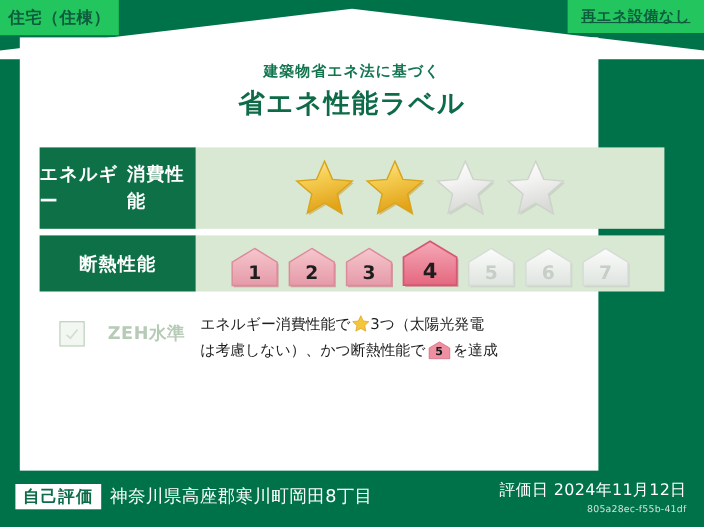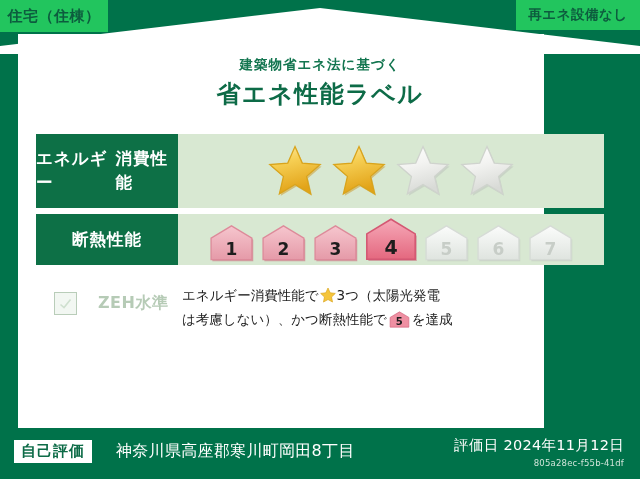--- a/index.html
+++ b/index.html
@@ -14,21 +14,21 @@
   
   .banner{position:absolute;left:0;top:0;width:640px;height:54px;background:#00724a;overflow:hidden;}
   .roof{position:absolute;left:0;top:0;width:640px;height:54px;}
 
   .corner-tag{
     position:absolute;background:#22c55e;color:#0d5c3e;
     font-weight:bold;display:flex;align-items:center;justify-content:center;
     letter-spacing:.5px;
   }
   #tag-left{left:0;top:0;width:108px;height:32px;font-size:15px;}
-  #tag-right{right:0;top:0;width:124px;height:30px;font-size:13.5px;}
+  #tag-right{right:0;top:0;width:124px;height:30px;font-size:13.5px;text-decoration:underline;}
 
   
   .card{
     position:absolute;left:18px;top:34px;width:526px;height:394px;
     background:#ffffff;
   }
 
   .title-wrap{position:absolute;left:0;top:22px;width:604px;text-align:center;}
   .title-sub{font-size:13.5px;font-weight:bold;color:#12754f;letter-spacing:1px;}
   .title-main{font-size:24px;font-weight:bold;color:#0d6b47;letter-spacing:1.5px;margin-top:4px;}
@@ -76,21 +76,21 @@
   .inline-star{display:inline-block;vertical-align:-3px;width:16px;height:16px;margin:0 1px;}
   .inline-house{position:relative;display:inline-block;width:21px;height:17px;vertical-align:-4px;margin:0 2px;}
   .inline-house svg{position:absolute;left:0;top:0;width:100%;height:100%;}
   .inline-house .num{
     position:absolute;left:0;right:0;bottom:1px;text-align:center;
     font-size:10px;font-weight:bold;color:#1d1d1d;line-height:1;
   }
 
   
   .footer{position:absolute;left:0;bottom:0;width:640px;height:51px;background:#00724a;}
-  .foot-left{position:absolute;left:14px;top:12px;display:flex;align-items:center;gap:24px;}
+  .foot-left{position:absolute;left:14px;top:12px;display:flex;align-items:center;gap:8px;}
   .self-badge{
     background:#ffffff;color:#0d6b47;font-size:15px;font-weight:bold;
     padding:2px 7px;letter-spacing:1px;
   }
   .address{color:#ffffff;font-size:16px;letter-spacing:.3px;}
   .foot-right{position:absolute;right:16px;top:8px;text-align:right;}
   .eval-date{color:#ffffff;font-size:14.5px;letter-spacing:.3px;}
   .doc-id{color:#cfe4d9;font-size:8.5px;letter-spacing:.2px;margin-top:3px;}
 </style>
 </head>

